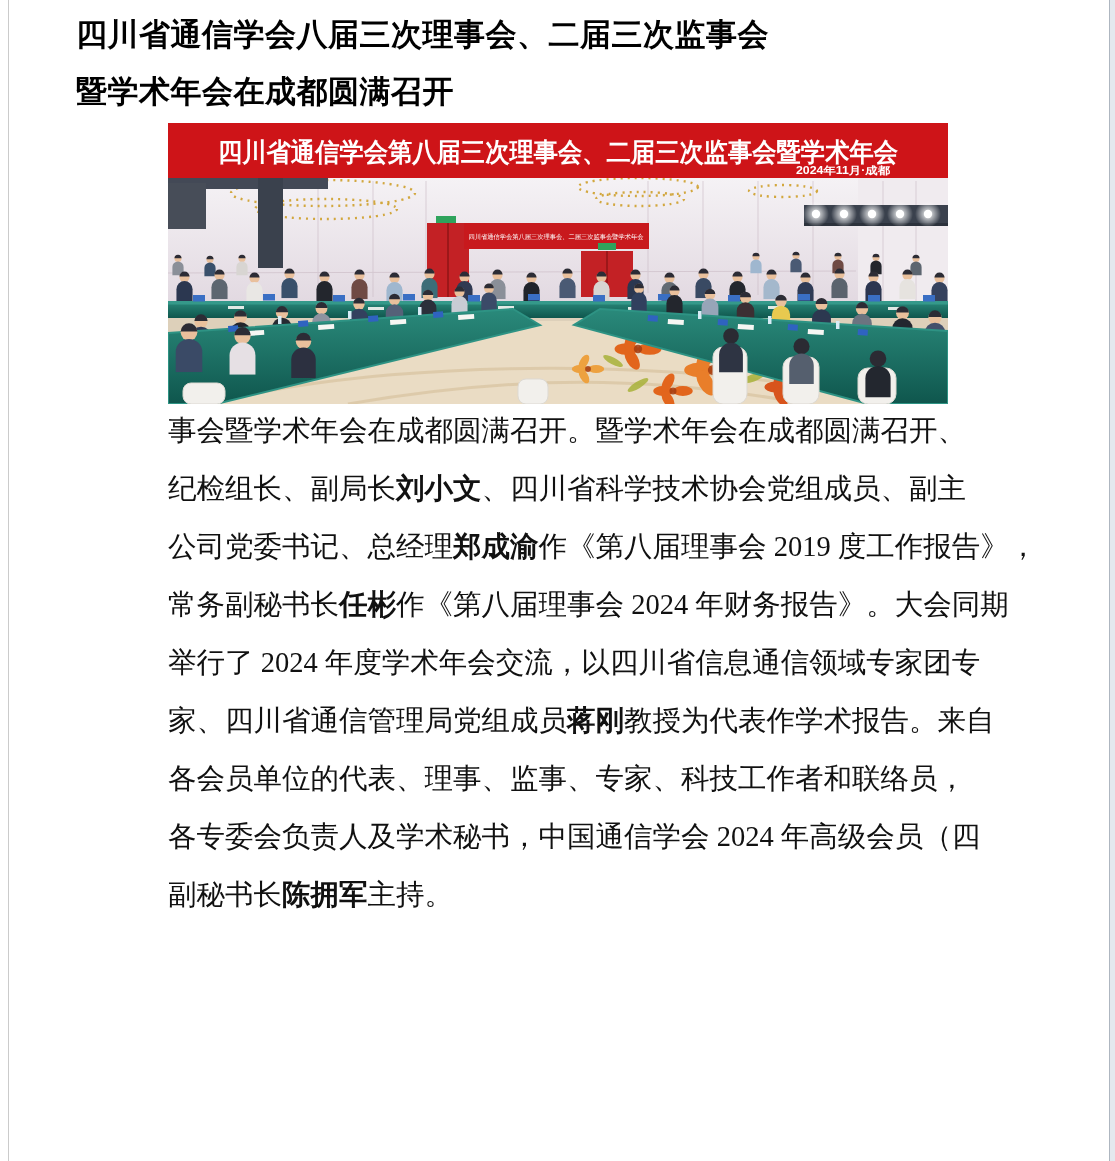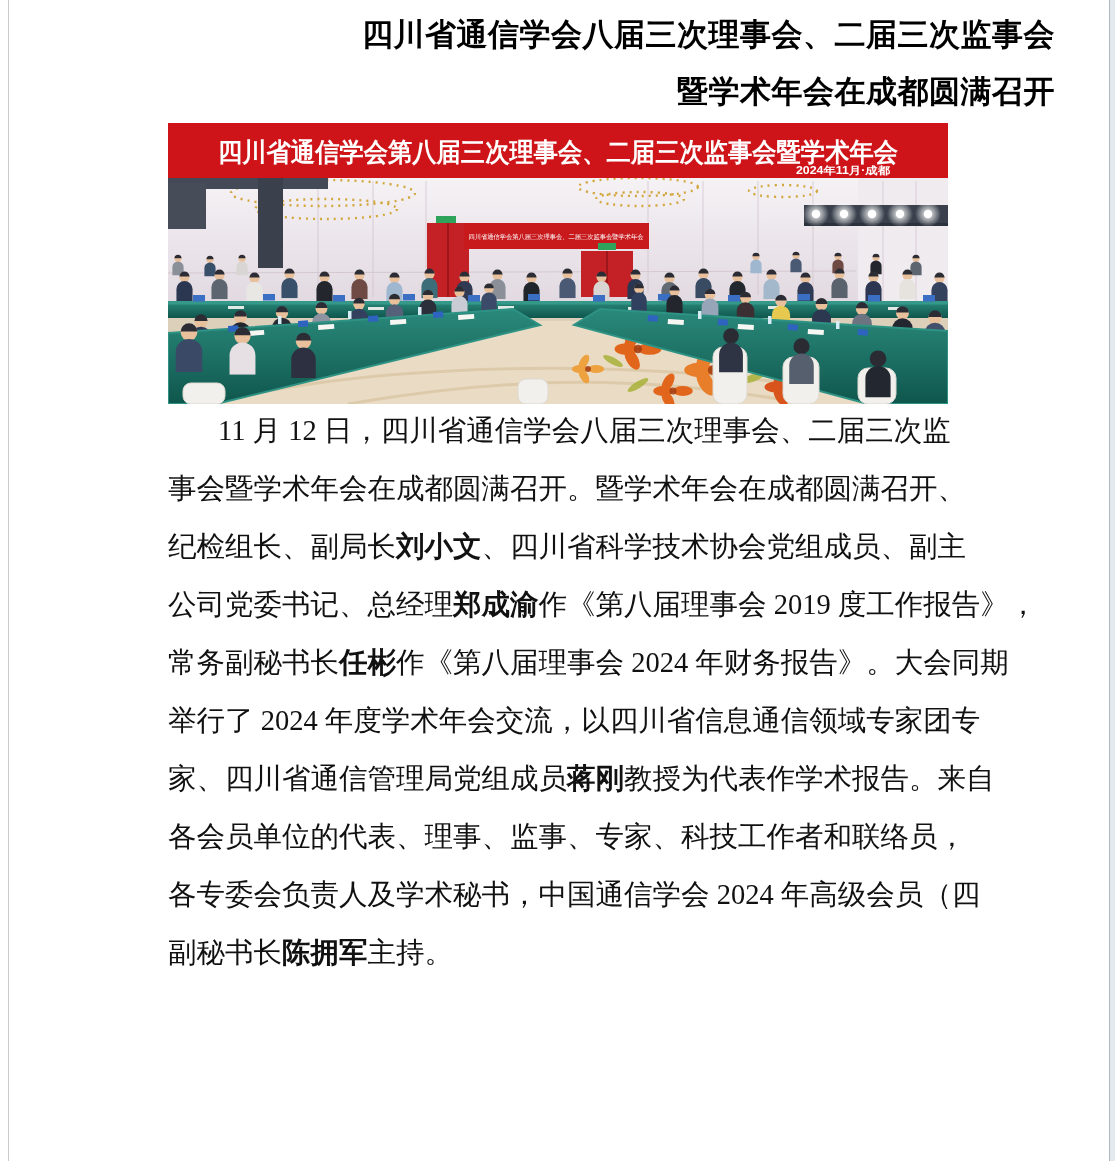--- a/index.html
+++ b/index.html
@@ -3,23 +3,23 @@
 <meta charset="utf-8">
 <style>
   html,body{margin:0;padding:0;background:#ffffff;}
   .page{
     position:relative;width:1115px;height:1161px;background:#ffffff;overflow:hidden;
     font-family:"Liberation Serif","DejaVu Serif",serif;color:#111111;
   }
   .edge-left{position:absolute;left:8px;top:0;bottom:0;width:1px;background:#cbcbcb;}
   .edge-right{position:absolute;right:0;top:0;bottom:0;width:5px;background:#e4e9ee;border-left:1px solid #aeb6c0;}
   .title{
-    position:absolute;left:63px;right:60px;top:6px;margin:0;
+    position:absolute;left:76px;right:60px;top:6px;margin:0;
     font-family:"Liberation Sans","DejaVu Sans",sans-serif;
-    font-weight:700;font-size:31px;line-height:57px;text-align:right;color:#000;
+    font-weight:700;font-size:31px;line-height:57px;text-align:left;color:#000;
     letter-spacing:0.5px;
   }
   .photo{position:absolute;left:168px;top:123px;width:780px;height:325px;margin:0;}
   .photo svg{display:block;width:780px;height:281px;}
   .bt{font-family:"Liberation Sans","DejaVu Sans",sans-serif;font-weight:700;fill:#ffffff;font-size:26px;}
   .bd{font-family:"Liberation Sans","DejaVu Sans",sans-serif;font-weight:700;fill:#ffffff;font-size:10.5px;}
   .wb{font-family:"Liberation Sans","DejaVu Sans",sans-serif;fill:#ffffff;font-size:6.5px;}
   .body-text{position:absolute;left:168px;top:402px;width:780px;}
   .line{
     height:58px;line-height:58px;font-size:28.5px;white-space:nowrap;
@@ -298,21 +298,20 @@
 
       <g>
         <rect x="0" y="0" width="780" height="55" fill="#ce1418"></rect>
         <text class="bt" x="390" y="38" text-anchor="middle" textLength="680" lengthAdjust="spacingAndGlyphs">四川省通信学会第八届三次理事会、二届三次监事会暨学术年会</text>
         <text class="bd" x="722" y="51" text-anchor="end" textLength="94" lengthAdjust="spacingAndGlyphs">2024年11月·成都</text>
       </g>
     </svg>
   </figure>
 
   <div class="body-text">
-      <div class="line indent"><span>11 月 12 日，四川省通信学会八届三次理事会、二届三次监</span></div>
       <div class="line"><span>事会暨学术年会在成都圆满召开。暨学术年会在成都圆满召开、</span></div>
       <div class="line"><span>纪检组长、副局长</span><b>刘小文</b><span>、四川省科学技术协会党组成员、副主</span></div>
       <div class="line"><span>公司党委书记、总经理</span><b>郑成渝</b><span>作《第八届理事会 2019 度工作报告》，</span></div>
       <div class="line"><span>常务副秘书长</span><b>任彬</b><span>作《第八届理事会 2024 年财务报告》。大会同期</span></div>
       <div class="line"><span>举行了 2024 年度学术年会交流，以四川省信息通信领域专家团专</span></div>
       <div class="line"><span>家、四川省通信管理局党组成员</span><b>蒋刚</b><span>教授为代表作学术报告。来自</span></div>
       <div class="line"><span>各会员单位的代表、理事、监事、专家、科技工作者和联络员，</span></div>
       <div class="line"><span>各专委会负责人及学术秘书，中国通信学会 2024 年高级会员（四</span></div>
       <div class="line last"><span>副秘书长</span><b>陈拥军</b><span>主持。</span></div>
     </div>

